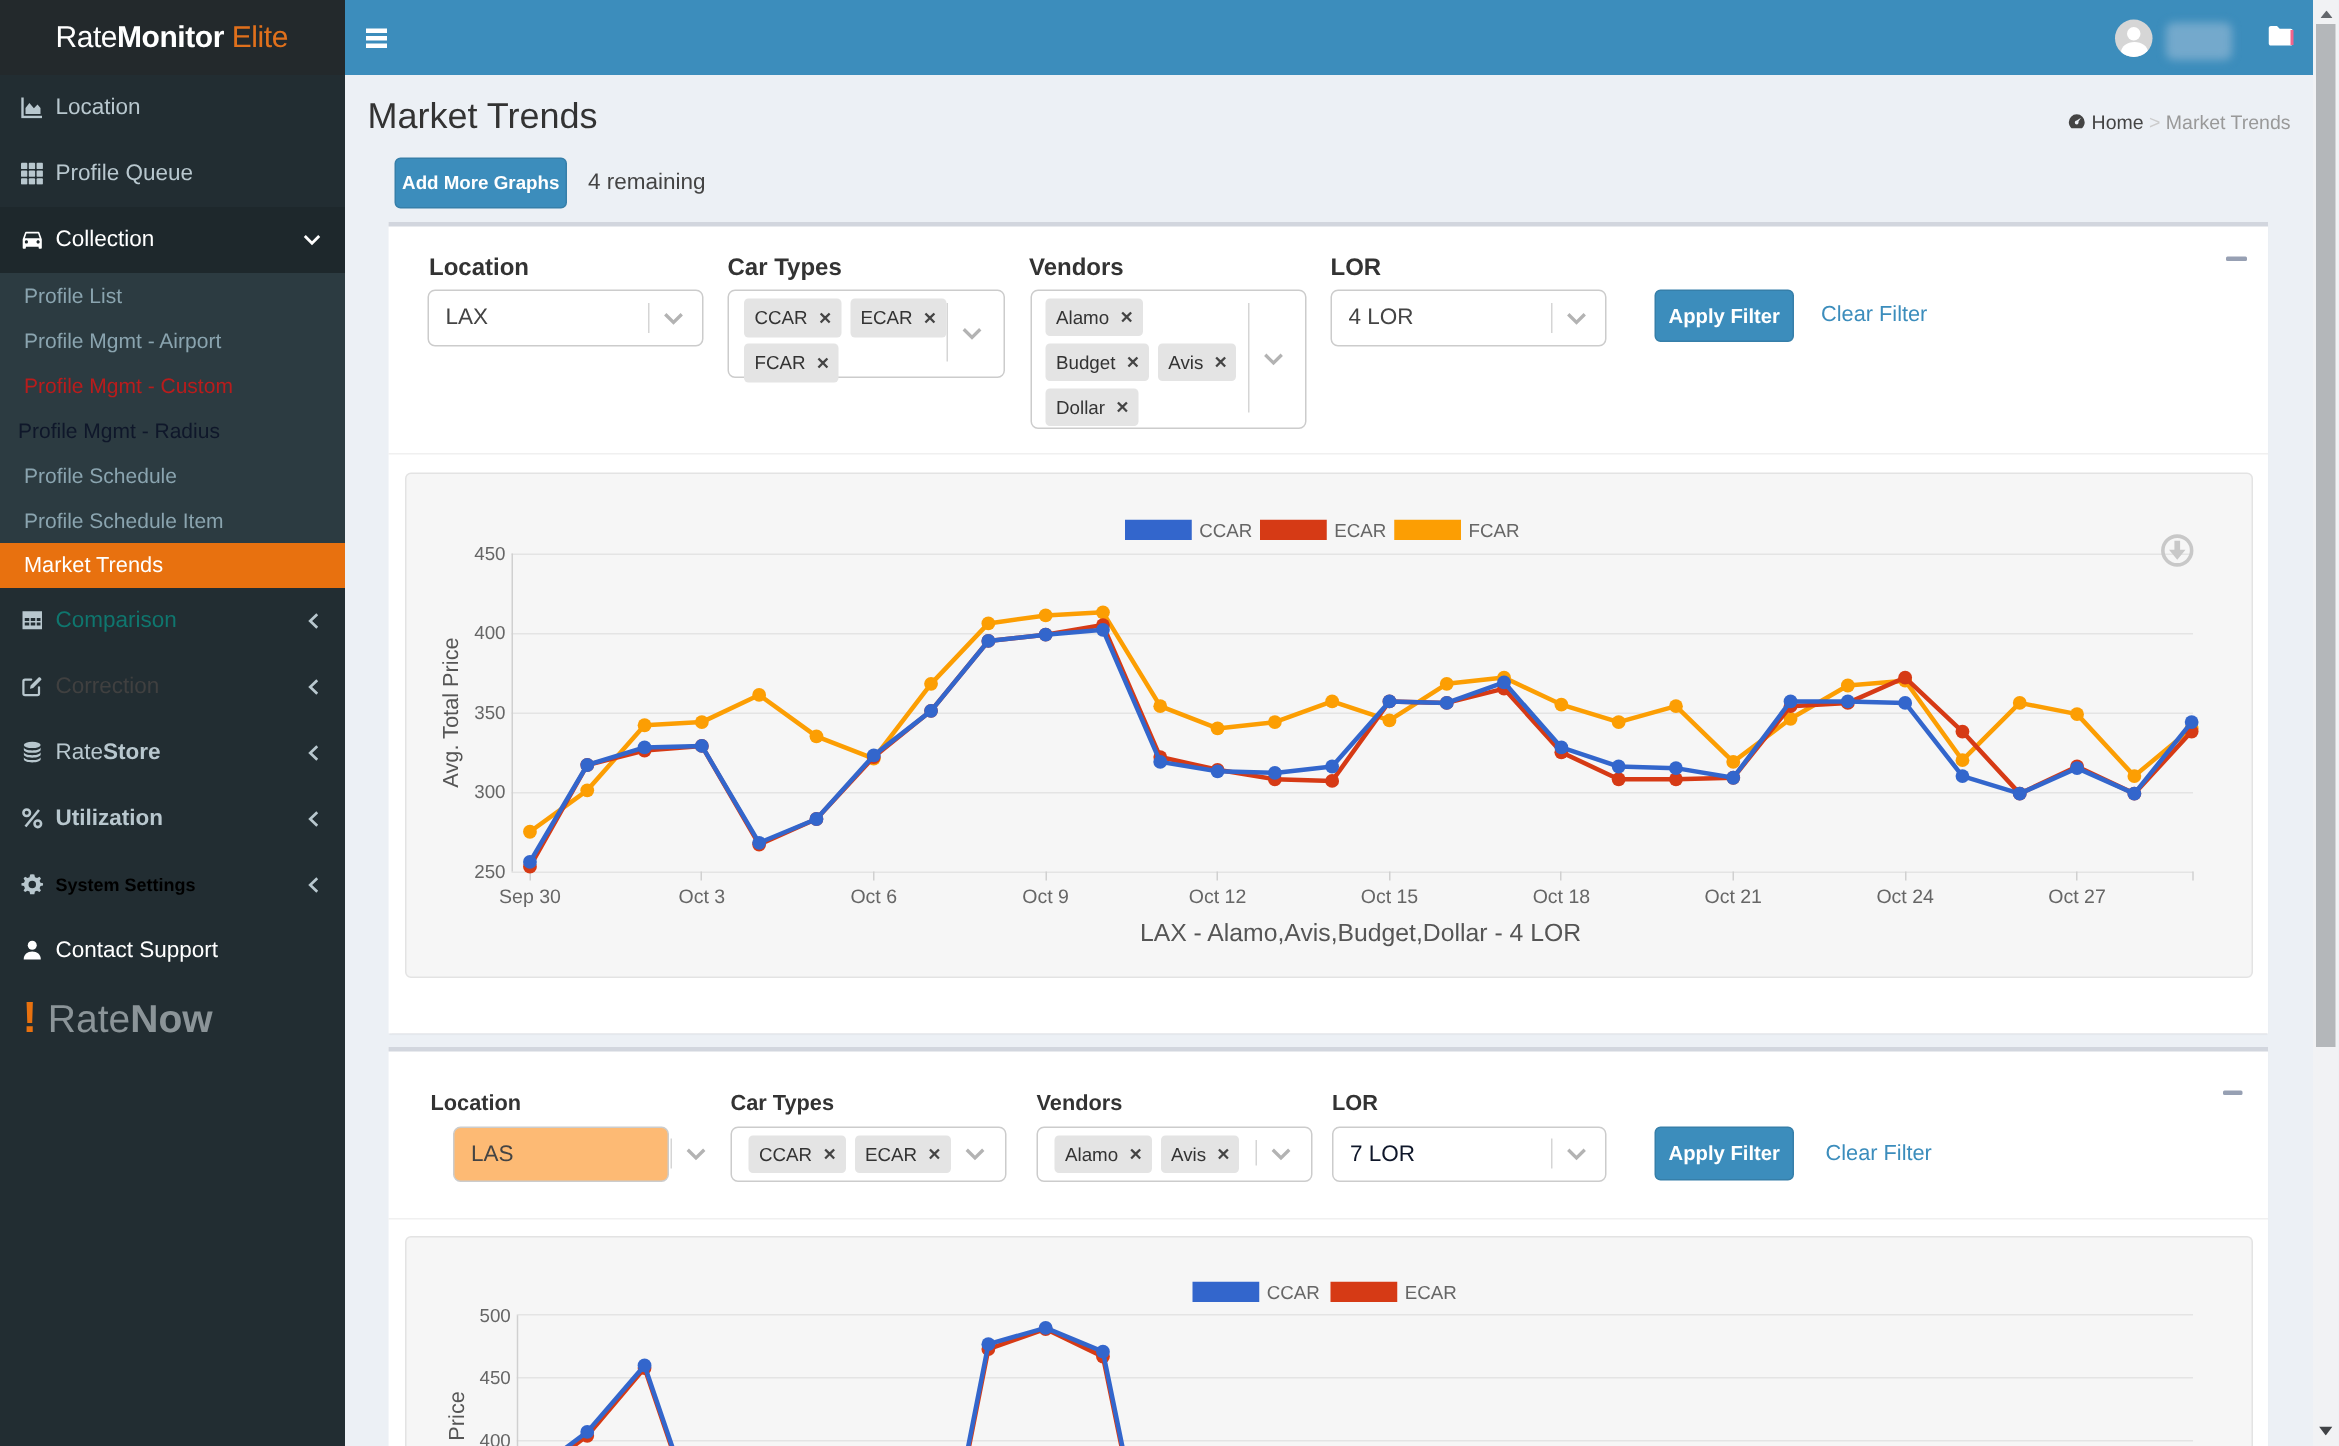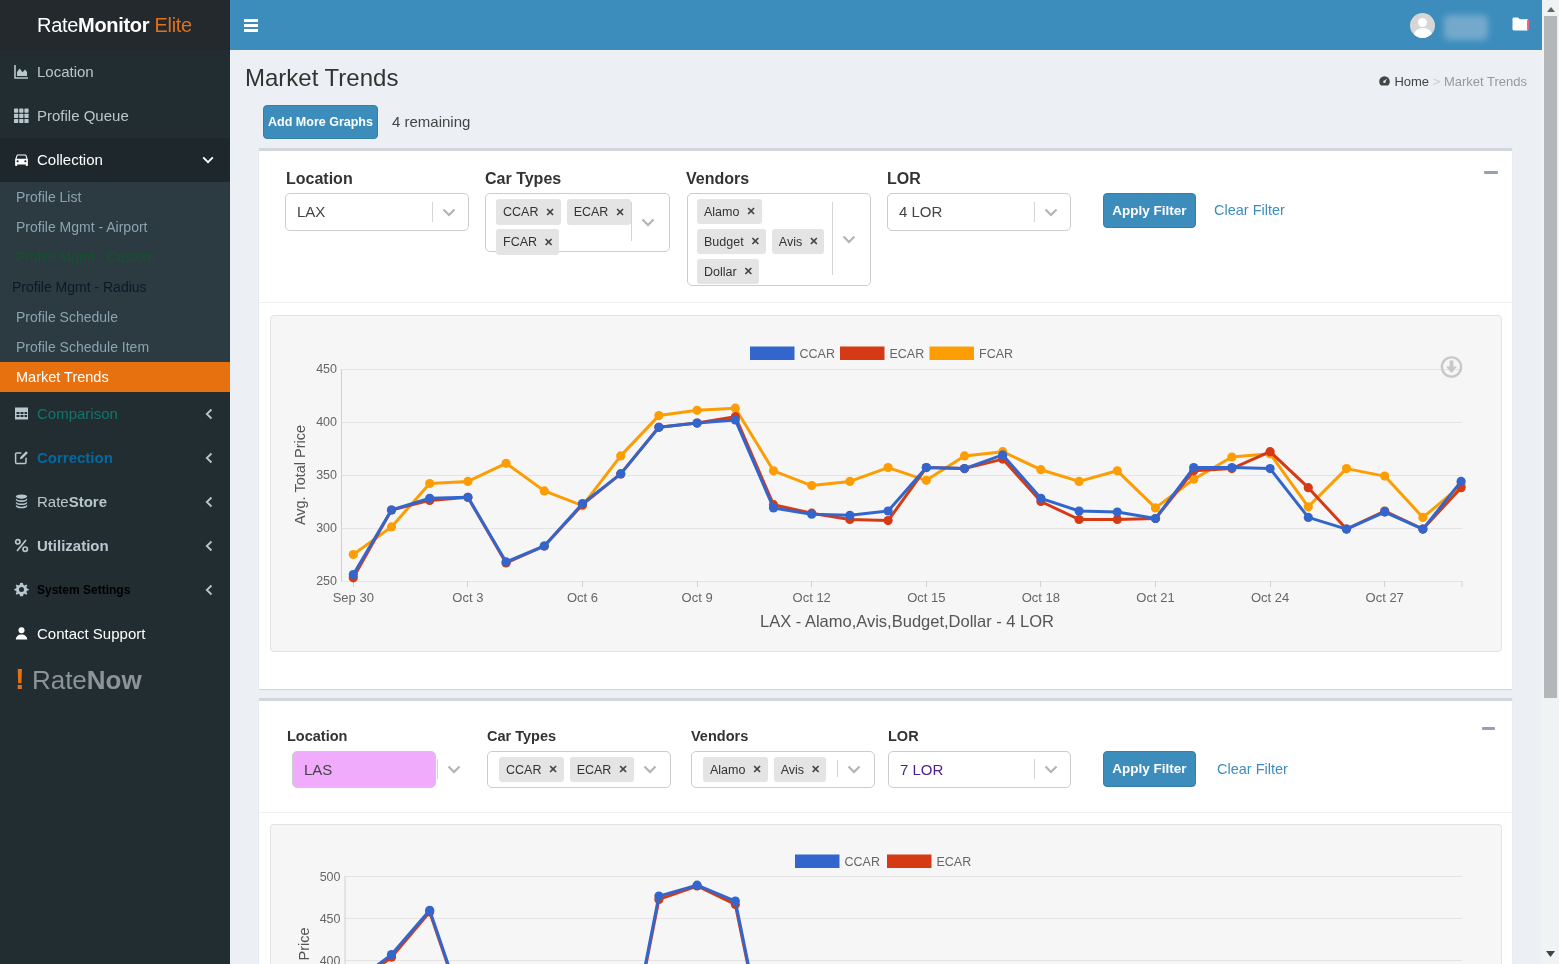--- a/index.html
+++ b/index.html
@@ -56,41 +56,41 @@
         <path fill="#fff" d="M18.92 6.01C18.72 5.42 18.16 5 17.5 5h-11c-.66 0-1.21.42-1.42 1.01L3 12v8c0 .55.45 1 1 1h1c.55 0 1-.45 1-1v-1h12v1c0 .55.45 1 1 1h1c.55 0 1-.45 1-1v-8l-2.08-5.99zM6.5 16c-.83 0-1.5-.67-1.5-1.5S5.67 13 6.5 13s1.5.67 1.5 1.5S7.33 16 6.5 16zm11 0c-.83 0-1.5-.67-1.5-1.5s.67-1.5 1.5-1.5 1.5.67 1.5 1.5-.67 1.5-1.5 1.5zM5 11l1.5-4.5h11L19 11H5z"></path>
       </svg></span>
     <span style="position:absolute;left:37px;top:0;line-height:44px;font-size:15px;font-weight:400;color:#fff">Collection</span>
     <svg style="position:absolute;left:202px;top:18px" width="12" height="8" viewBox="0 0 12 8">
       <path d="M1.2 1.4 L6 6.2 L10.8 1.4" stroke="#fff" stroke-width="1.9" fill="none"></path>
     </svg>
   </div>
 <div style="position:absolute;left:0;top:182px;width:230px;height:210px;background:#2c3b41"></div>
 <div style="position:absolute;left:16px;top:182px;line-height:30px;font-size:14px;color:#8aa4af">Profile List</div>
 <div style="position:absolute;left:16px;top:212px;line-height:30px;font-size:14px;color:#8aa4af">Profile Mgmt - Airport</div>
-<div style="position:absolute;left:16px;top:242px;line-height:30px;font-size:14px;color:#14532d">Profile Mgmt - Custom</div>
+<div style="position:absolute;left:16px;top:242px;line-height:30px;font-size:14px;color:#b91c1c">Profile Mgmt - Custom</div>
 <div style="position:absolute;left:12px;top:272px;line-height:30px;font-size:14px;color:#0f172a">Profile Mgmt - Radius</div>
 <div style="position:absolute;left:16px;top:302px;line-height:30px;font-size:14px;color:#8aa4af">Profile Schedule</div>
 <div style="position:absolute;left:16px;top:332px;line-height:30px;font-size:14px;color:#8aa4af">Profile Schedule Item</div>
 <div style="position:absolute;left:0;top:362px;width:230px;height:30px;background:#e8710f"></div>
 <div style="position:absolute;left:16px;top:362px;line-height:30px;font-size:14.5px;color:#fff">Market Trends</div>
 <div style="position:absolute;left:0;top:392px;width:230px;height:44px;">
     <span style="position:absolute;left:14px;top:14px"><svg width="15" height="15" viewBox="0 0 15 15">
         <path fill="#b8c7ce" d="M1 1.5 H14 V13.5 H1 Z M2.5 6 H5.5 V8 H2.5 Z M6.5 6 H9.5 V8 H6.5 Z M10.5 6 H13 V8 H10.5 Z M2.5 9 H5.5 V11 H2.5 Z M6.5 9 H9.5 V11 H6.5 Z M10.5 9 H13 V11 H10.5 Z" fill-rule="evenodd"></path>
       </svg></span>
     <span style="position:absolute;left:37px;top:0;line-height:44px;font-size:15px;font-weight:400;color:#0f766e">Comparison</span>
     <svg style="position:absolute;left:205px;top:16px" width="8" height="12" viewBox="0 0 8 12">
       <path d="M6.5 1.5 L1.8 6 L6.5 10.5" stroke="#b8c7ce" stroke-width="1.8" fill="none"></path>
     </svg>
   </div>
 <div style="position:absolute;left:0;top:436px;width:230px;height:44px;">
     <span style="position:absolute;left:14px;top:14px"><svg width="15" height="15" viewBox="0 0 15 15">
         <path d="M12 8.2 V12.3 C12 12.9 11.5 13.4 10.9 13.4 H2.7 C2.1 13.4 1.6 12.9 1.6 12.3 V4.1 C1.6 3.5 2.1 3 2.7 3 H6.8" stroke="#b8c7ce" stroke-width="1.5" fill="none" stroke-linecap="round"></path>
         <path d="M6 9.2 L6.4 7 L11.7 1.7 C12 1.4 12.5 1.4 12.8 1.7 L13.4 2.3 C13.7 2.6 13.7 3.1 13.4 3.4 L8.1 8.7 Z" fill="#b8c7ce"></path>
       </svg></span>
-    <span style="position:absolute;left:37px;top:0;line-height:44px;font-size:15px;font-weight:700;color:#0369a1">Correction</span>
+    <span style="position:absolute;left:37px;top:0;line-height:44px;font-size:15px;font-weight:400;color:#404040">Correction</span>
     <svg style="position:absolute;left:205px;top:16px" width="8" height="12" viewBox="0 0 8 12">
       <path d="M6.5 1.5 L1.8 6 L6.5 10.5" stroke="#b8c7ce" stroke-width="1.8" fill="none"></path>
     </svg>
   </div>
 <div style="position:absolute;left:0;top:480px;width:230px;height:44px;">
     <span style="position:absolute;left:14px;top:14px"><svg width="15" height="15" viewBox="0 0 15 15">
         <g fill="#b8c7ce">
           <ellipse cx="7.5" cy="2.6" rx="5.6" ry="2.1"></ellipse>
           <path d="M1.9 4.2 C1.9 5.4 4.4 6.3 7.5 6.3 C10.6 6.3 13.1 5.4 13.1 4.2 V5.8 C13.1 7 10.6 7.9 7.5 7.9 C4.4 7.9 1.9 7 1.9 5.8 Z"></path>
           <path d="M1.9 7.4 C1.9 8.6 4.4 9.5 7.5 9.5 C10.6 9.5 13.1 8.6 13.1 7.4 V9 C13.1 10.2 10.6 11.1 7.5 11.1 C4.4 11.1 1.9 10.2 1.9 9 Z"></path>
@@ -332,21 +332,21 @@
       <text x="709" y="43" font-size="12.5" fill="#666">FCAR</text>
       <text x="35" y="160" transform="rotate(-90 35 160)" text-anchor="middle" font-size="14.5" fill="#555">Avg. Total Price</text>
       <text x="637" y="312" text-anchor="middle" font-size="16.5" fill="#555">LAX - Alamo,Avis,Budget,Dollar - 4 LOR</text>
       <circle cx="1181.5" cy="52" r="9.6" fill="none" stroke="#c8c8c8" stroke-width="2.4"></circle>
       <path d="M1179.6 45.5 h3.8 v6 h3.6 l-5.5 6.6 -5.5 -6.6 h3.6 z" fill="#c8c8c8"></path>
     </svg>
   </div>
 
 <div class="abs" style="left:259px;top:698px;width:1253px;height:266px;background:#fff;border-top:3px solid #d2d6de;box-shadow:0 1px 1px rgba(0,0,0,0.1)"></div>
 <div style="position:absolute;left:287px;top:728px;font-size:14.5px;font-weight:700;color:#333">Location</div>
-<div style="position:absolute;left:292px;top:751px;width:144px;height:37px;background:#f0abfc;border:1px solid #ccc;border-radius:5px">
+<div style="position:absolute;left:302px;top:751px;width:144px;height:37px;background:#fdba74;border:1px solid #ccc;border-radius:5px">
     <span style="position:absolute;left:11px;top:0;line-height:35px;font-size:15px;color:#444">LAS</span>
     <span style="position:absolute;left:144px;top:7px;width:1px;height:20px;background:#d5d5d5"></span>
     <svg style="position:absolute;left:154px;top:13px" width="14" height="9" viewBox="0 0 14 9">
       <path d="M1.5 1.5 L7 7 L12.5 1.5" stroke="#b3b3b3" stroke-width="2.2" fill="none"></path>
     </svg>
   </div>
 <div style="position:absolute;left:487px;top:728px;font-size:14.5px;font-weight:700;color:#333">Car Types</div>
 <div style="position:absolute;left:487px;top:751px;width:184px;height:37px;background:#fff;border:1px solid #ccc;border-radius:5px"></div>
 <span style="position:absolute;left:633px;top:760px;width:1px;height:17px;background:#d5d5d5"></span>
 <svg style="position:absolute;left:643px;top:765px" width="14" height="9" viewBox="0 0 14 9">
@@ -361,21 +361,21 @@
 <span style="position:absolute;left:837px;top:760px;width:1px;height:17px;background:#d5d5d5"></span>
 <svg style="position:absolute;left:847px;top:765px" width="14" height="9" viewBox="0 0 14 9">
     <path d="M1.5 1.5 L7 7 L12.5 1.5" stroke="#b3b3b3" stroke-width="2.2" fill="none"></path>
   </svg>
 <div style="position:absolute;left:703px;top:757px;display:flex;gap:6px">
     <span style="display:inline-flex;align-items:center;height:25px;background:#e4e4e4;border-radius:3px;padding:0 6px 0 7px;font-size:12.5px;color:#333;white-space:nowrap">Alamo<span style="font-size:11px;font-weight:700;color:#444;margin-left:7px">✕</span></span>
     <span style="display:inline-flex;align-items:center;height:25px;background:#e4e4e4;border-radius:3px;padding:0 6px 0 7px;font-size:12.5px;color:#333;white-space:nowrap">Avis<span style="font-size:11px;font-weight:700;color:#444;margin-left:7px">✕</span></span>
   </div>
 <div style="position:absolute;left:888px;top:728px;font-size:14.5px;font-weight:700;color:#333">LOR</div>
 <div style="position:absolute;left:888px;top:751px;width:183px;height:37px;background:#fff;border:1px solid #ccc;border-radius:5px">
-    <span style="position:absolute;left:11px;top:0;line-height:35px;font-size:15px;color:#4c1d95">7 LOR</span>
+    <span style="position:absolute;left:11px;top:0;line-height:35px;font-size:15px;color:#0f172a">7 LOR</span>
     <span style="position:absolute;left:145px;top:7px;width:1px;height:20px;background:#d5d5d5"></span>
     <svg style="position:absolute;left:155px;top:13px" width="14" height="9" viewBox="0 0 14 9">
       <path d="M1.5 1.5 L7 7 L12.5 1.5" stroke="#b3b3b3" stroke-width="2.2" fill="none"></path>
     </svg>
   </div>
 <div style="position:absolute;left:1103px;top:751px;width:93px;height:36px;background:#3c8dbc;border:1px solid #367fa9;border-radius:4px;text-align:center;line-height:34px;font-size:13.5px;font-weight:700;color:#fff">Apply Filter</div>
 <div style="position:absolute;left:1217px;top:761px;font-size:14.5px;color:#3c8dbc">Clear Filter</div>
 <div style="position:absolute;left:1482px;top:727px;width:13px;height:3px;background:#97a0b3;border-radius:1px"></div>
 <div class="abs" style="left:259px;top:812px;width:1253px;height:1px;background:#f0f0f0"></div>
 <div class="abs" style="left:270px;top:824px;width:1232px;height:140px;background:#f6f6f6;border:1px solid #e3e3e3;border-radius:4px 4px 0 0;border-bottom:none"></div>

